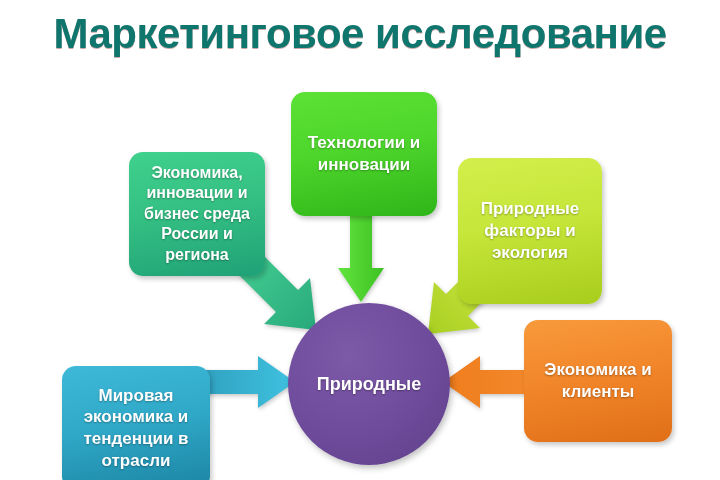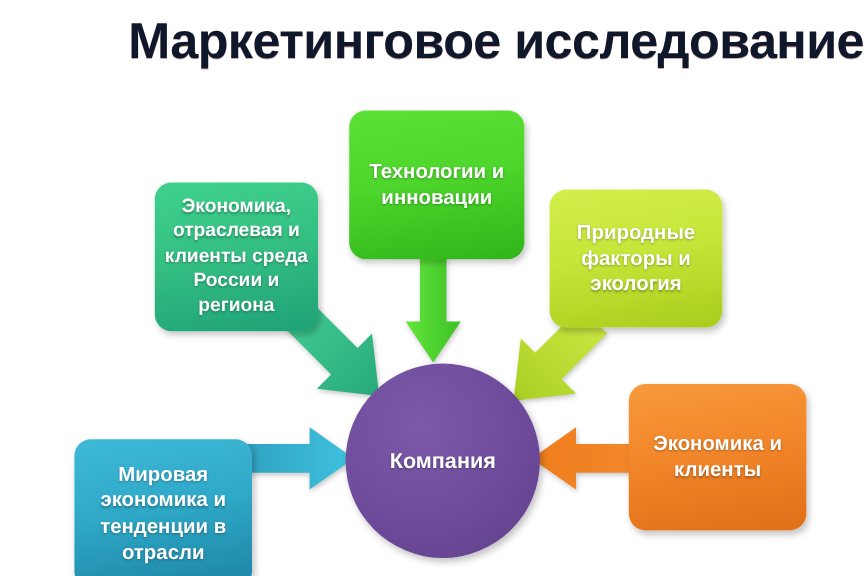--- a/index.html
+++ b/index.html
@@ -15,25 +15,25 @@
     overflow: hidden;
     font-family: "Liberation Sans", sans-serif;
   }
 
   
   .title {
     position: absolute;
     left: 0;
     top: 12px;
     width: 720px;
-    text-align: right;
+    text-align: center;
     font-size: 42px;
     font-weight: bold;
     letter-spacing: -0.5px;
-    color: #0f172a;
+    color: #0f766e;
     text-shadow: 0 1px 0 rgba(120,0,0,0.35);
     white-space: nowrap;
     line-height: 1.05;
   }
 
   
   .node {
     position: absolute;
     box-sizing: border-box;
     border-radius: 14px;
@@ -54,21 +54,21 @@
   .node-economy {
     left: 129px; top: 152px; width: 136px; height: 124px;
     background: linear-gradient(170deg, #3fd18d 0%, #35c083 45%, #1fa177 100%);
     font-size: 16px;
   }
   .node-tech {
     left: 291px; top: 92px; width: 146px; height: 124px;
     background: linear-gradient(170deg, #5ce135 0%, #4ed62c 45%, #2fb519 100%);
   }
   .node-nature {
-    left: 458px; top: 158px; width: 144px; height: 115px;
+    left: 458px; top: 158px; width: 144px; height: 146px;
     background: linear-gradient(170deg, #d2ee4b 0%, #c6e63a 45%, #a8cd1b 100%);
   }
   .node-world {
     left: 62px; top: 318px; width: 148px; height: 124px;
     background: linear-gradient(170deg, #3fb9d8 0%, #30a9c8 45%, #1c84a3 100%);
     margin-top: 48px;
   }
   .node-competitors {
     left: 524px; top: 320px; width: 148px; height: 122px;
     background: linear-gradient(170deg, #f79a3c 0%, #f2862a 45%, #e06f18 100%);
@@ -155,36 +155,36 @@
     <defs>
       <linearGradient id="gCompArr" x1="1" y1="0" x2="0" y2="0">
         <stop offset="0%" stop-color="#f3892d"></stop>
         <stop offset="100%" stop-color="#ef7d1c"></stop>
       </linearGradient>
     </defs>
     <polygon points="100,16 38,16 38,2 1,28 38,54 38,40 100,40" fill="url(#gCompArr)"></polygon>
   </svg>
 
   <div class="node node-economy">
-    <span>Экономика, отраслевая  и клиенты среда России и региона</span>
+    <span>Экономика, инновации  и бизнес среда России и региона</span>
   </div>
 
   <div class="node node-tech">
     <span>Технологии и инновации</span>
   </div>
 
   <div class="node node-nature">
     <span>Природные факторы  и экология</span>
   </div>
 
   <div class="node node-world">
     <span>Мировая экономика  и тенденции в отрасли</span>
   </div>
 
   <div class="node node-competitors">
     <span>Экономика и клиенты</span>
   </div>
 
   <div class="hub">
-    <span>Компания</span>
+    <span>Природные</span>
   </div>
 
 </div>
 
 </body></html>

